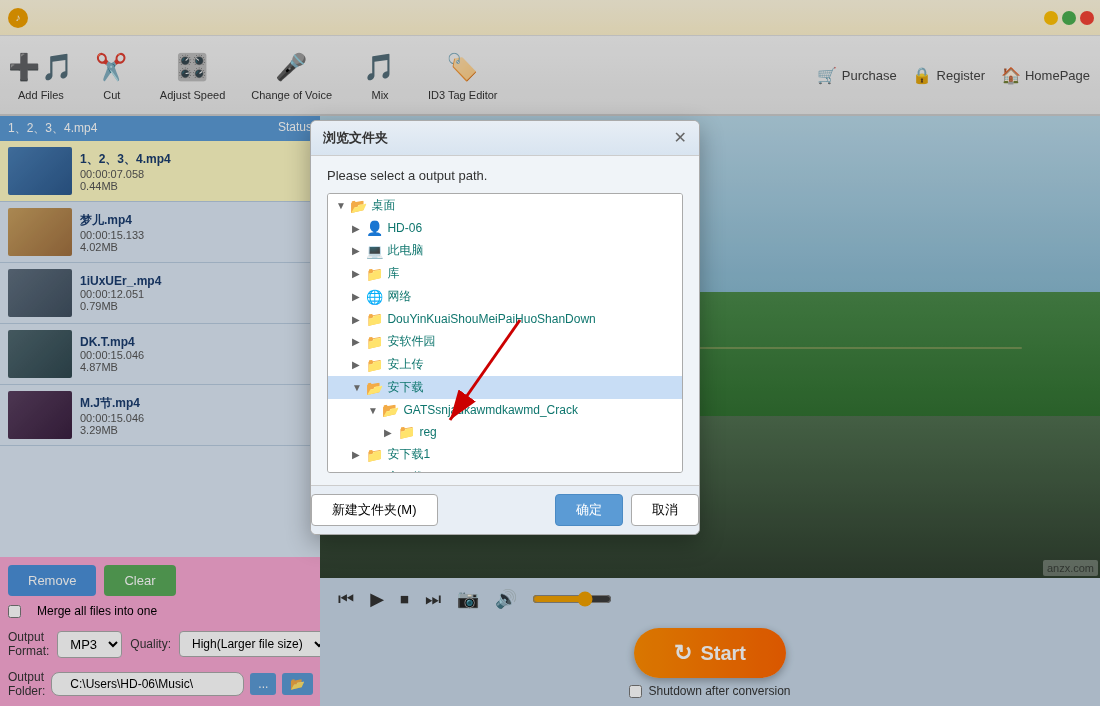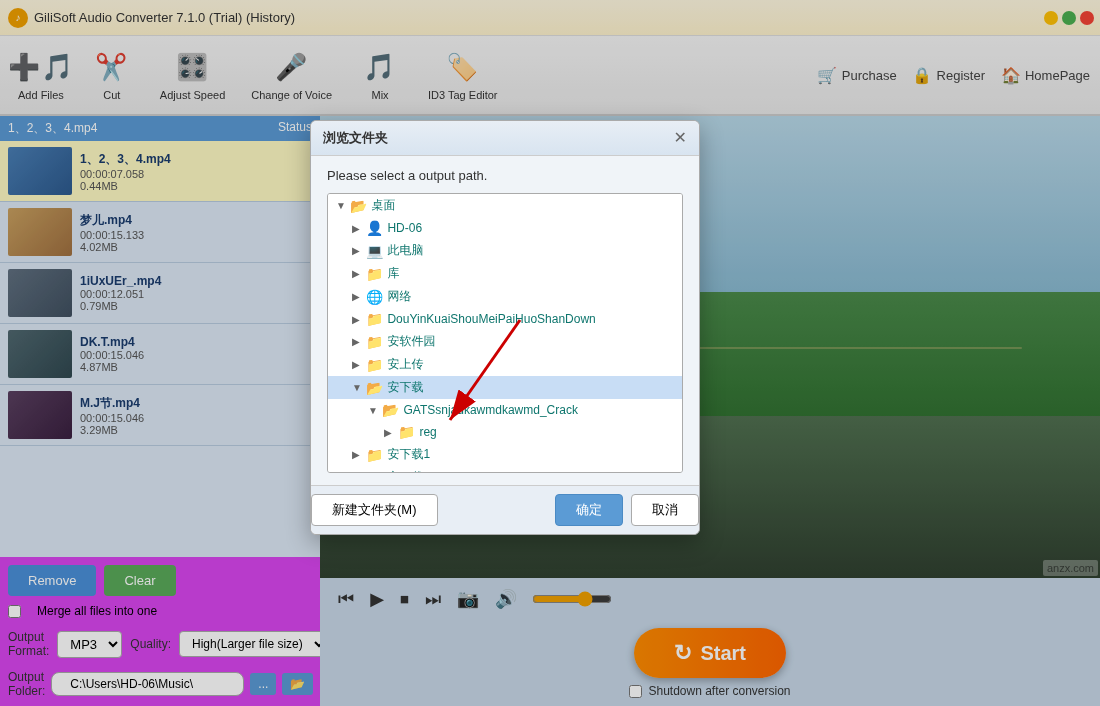--- a/index.html
+++ b/index.html
@@ -138,21 +138,21 @@
     
     .thumb-1 { background: linear-gradient(135deg, #4a7fb5, #2d5a8e); }
     .thumb-2 { background: linear-gradient(135deg, #c8a060, #a07040); }
     .thumb-3 { background: linear-gradient(135deg, #607080, #405060); }
     .thumb-4 { background: linear-gradient(135deg, #506870, #304850); }
     .thumb-5 { background: linear-gradient(135deg, #5a4060, #3a2040); }
 
     
     #bottom-controls {
       padding: 8px;
-      background: #d946ef;
+      background: #f9a8d4;
       display: flex;
       flex-direction: column;
       gap: 8px;
     }
     .btn-row { display: flex; gap: 8px; }
     .action-btn {
       padding: 8px 20px;
       border: none;
       border-radius: 4px;
       cursor: pointer;
@@ -423,21 +423,20 @@
     ::-webkit-scrollbar-track { background: #e0e0e0; }
     ::-webkit-scrollbar-thumb { background: #a0b0c0; border-radius: 2px; }
   </style>
 </head>
 <body>
 
 <div id="title-bar">
   <div class="app-icon">
     <span>♪</span>
   </div>
-  <span class="title-text">GiliSoft Audio Converter 7.1.0 (Trial) (History)</span>
   <div class="win-controls">
     <div class="win-btn minimize"></div>
     <div class="win-btn maximize"></div>
     <div class="win-btn close"></div>
   </div>
 </div>
 
 <div id="toolbar">
   <div class="toolbar-btn">
     <div class="btn-icon" style="color:#5b9bd5;font-size:26px;">➕🎵</div>

